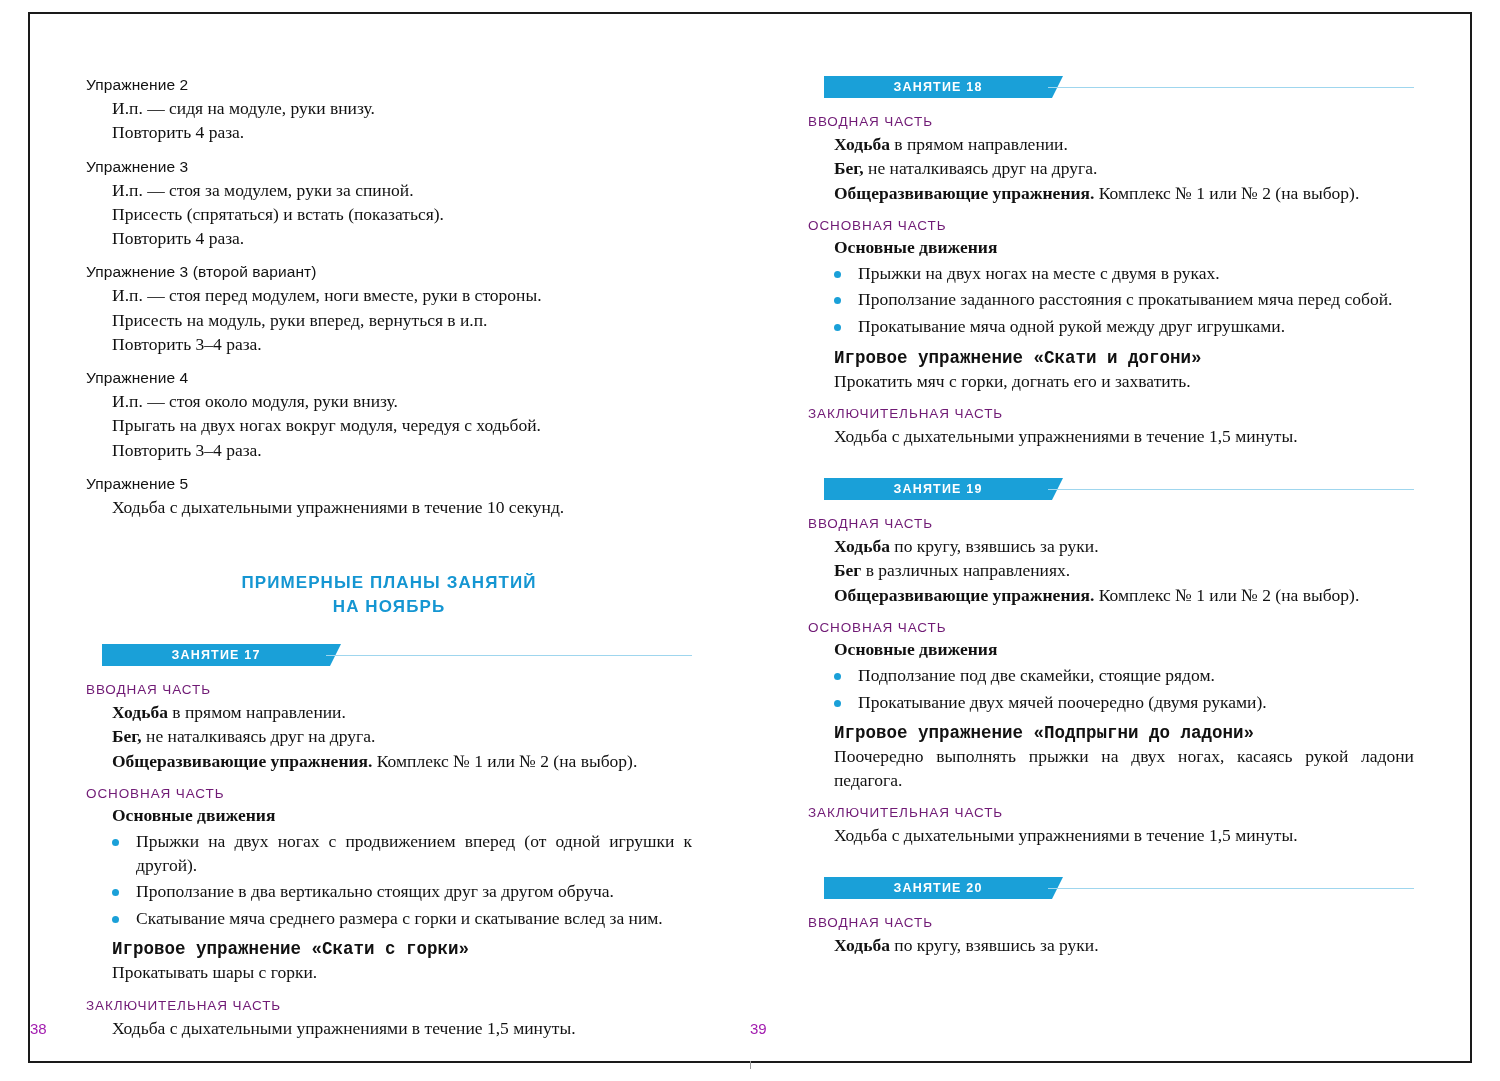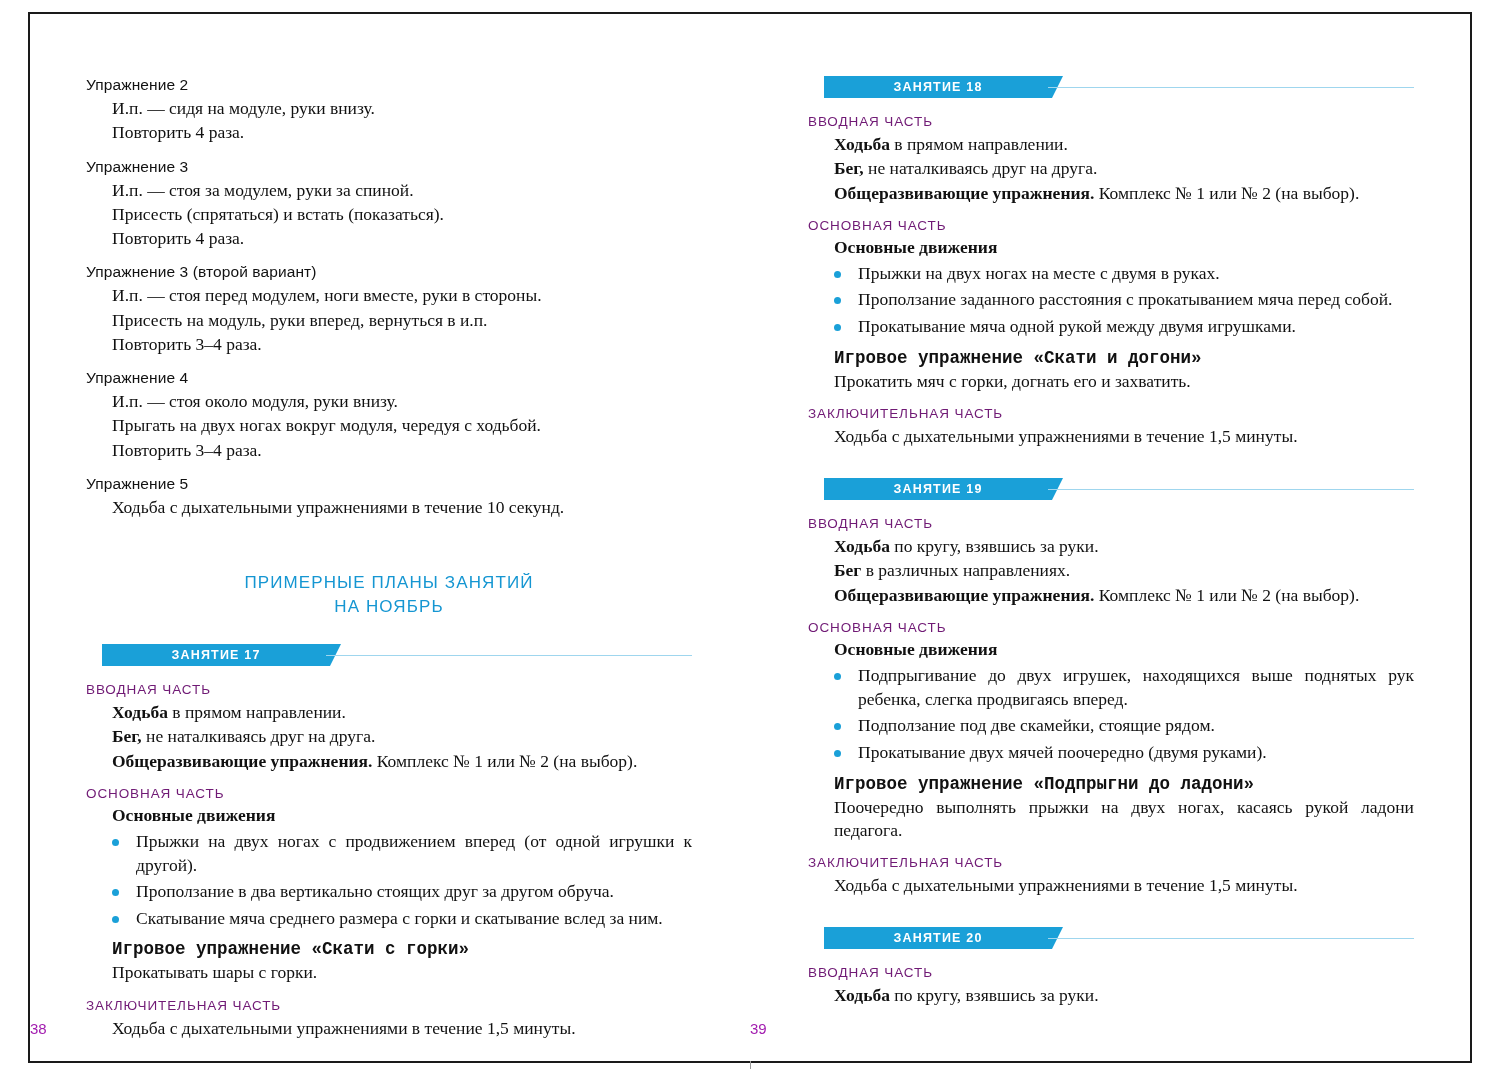--- a/index.html
+++ b/index.html
@@ -58,21 +58,21 @@
     color: #111111;
     margin: 0 0 1px 26px;
     line-height: 1.33;
   }
 
   
   .plans-heading {
     text-align: center;
     color: #1596d2;
     font-family: "Liberation Sans", sans-serif;
-    font-weight: normal;
+    font-weight: bold;
     font-size: 17px;
     letter-spacing: 1.1px;
     line-height: 1.38;
     margin: 52px 0 26px 0;
   }
 
   
   .lesson-banner {
     position: relative;
     height: 22px;
@@ -265,21 +265,21 @@
         <div class="part-heading first">ВВОДНАЯ ЧАСТЬ</div>
         <div class="body-line"><span class="lead">Ходьба</span><span> в прямом направлении.</span></div>
         <div class="body-line"><span class="lead">Бег,</span><span> не наталкиваясь друг на друга.</span></div>
         <div class="body-line"><span class="lead">Общеразвивающие упражнения.</span><span> Комплекс № 1 или № 2 (на выбор).</span></div>
 
         <div class="part-heading">ОСНОВНАЯ ЧАСТЬ</div>
         <div class="sub-heading">Основные движения</div>
         <ul class="bullets">
           <li>Прыжки на двух ногах на месте с двумя в руках.</li>
           <li>Проползание заданного расстояния с прокатыванием мяча перед собой.</li>
-          <li>Прокатывание мяча одной рукой между двумя игрушками.</li>
+          <li>Прокатывание мяча одной рукой между друг игрушками.</li>
         </ul>
         <div class="game-heading">Игровое упражнение «Скати и догони»</div>
         <div class="body-line">Прокатить мяч с горки, догнать его и захватить.</div>
 
         <div class="part-heading">ЗАКЛЮЧИТЕЛЬНАЯ ЧАСТЬ</div>
         <div class="body-line">Ходьба с дыхательными упражнениями в течение 1,5 минуты.</div>
 
         <div class="lesson-banner" style="margin-top:30px">
           <div class="banner-tab">
             <span class="banner-label">ЗАНЯТИЕ 19</span>
@@ -289,21 +289,20 @@
         </div>
 
         <div class="part-heading first">ВВОДНАЯ ЧАСТЬ</div>
         <div class="body-line"><span class="lead">Ходьба</span><span> по кругу, взявшись за руки.</span></div>
         <div class="body-line"><span class="lead">Бег</span><span> в различных направлениях.</span></div>
         <div class="body-line"><span class="lead">Общеразвивающие упражнения.</span><span> Комплекс № 1 или № 2 (на выбор).</span></div>
 
         <div class="part-heading">ОСНОВНАЯ ЧАСТЬ</div>
         <div class="sub-heading">Основные движения</div>
         <ul class="bullets">
-          <li>Подпрыгивание до двух игрушек, находящихся выше поднятых рук ребенка, слегка продвигаясь вперед.</li>
           <li>Подползание под две скамейки, стоящие рядом.</li>
           <li>Прокатывание двух мячей поочередно (двумя руками).</li>
         </ul>
         <div class="game-heading">Игровое упражнение «Подпрыгни до ладони»</div>
         <div class="body-line justified">Поочередно выполнять прыжки на двух ногах, касаясь рукой ладони педагога.</div>
 
         <div class="part-heading">ЗАКЛЮЧИТЕЛЬНАЯ ЧАСТЬ</div>
         <div class="body-line">Ходьба с дыхательными упражнениями в течение 1,5 минуты.</div>
 
         <div class="lesson-banner" style="margin-top:30px">

